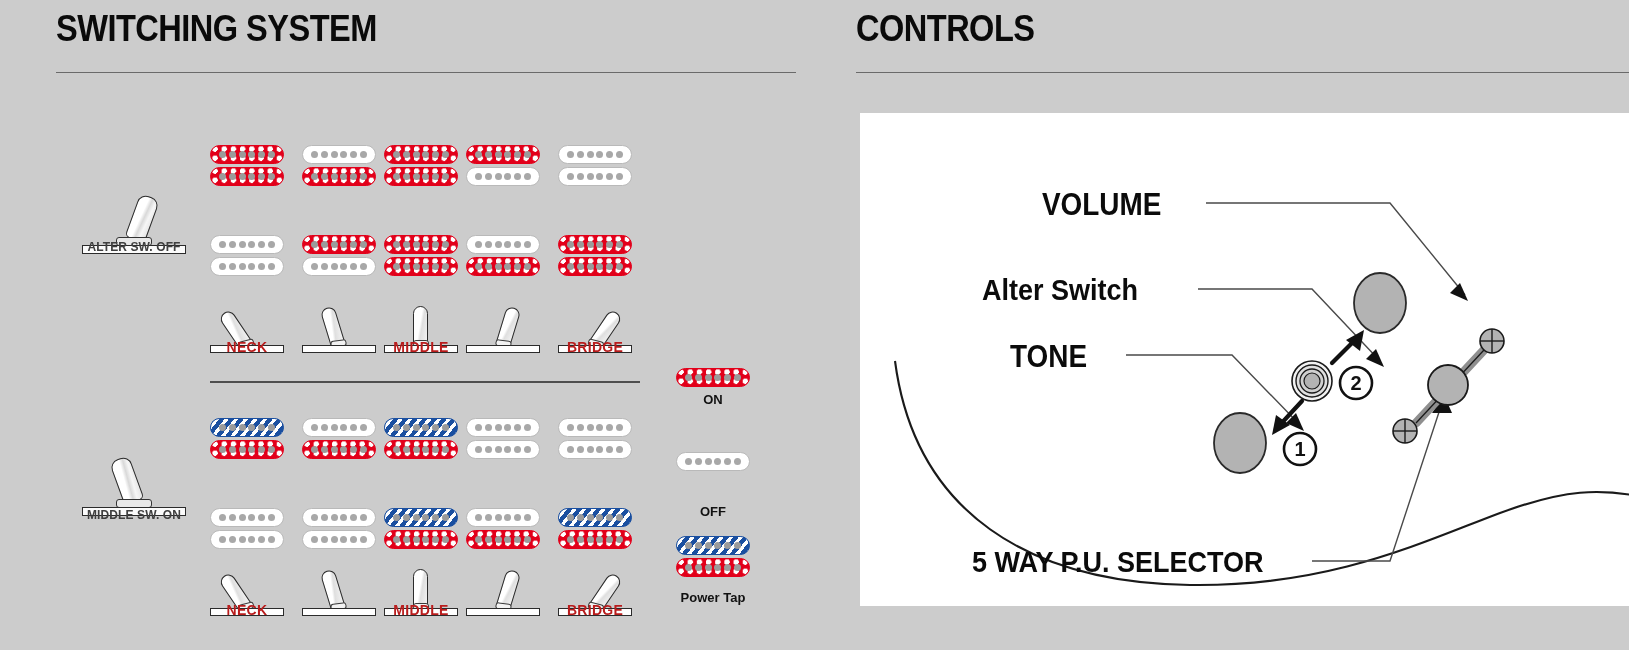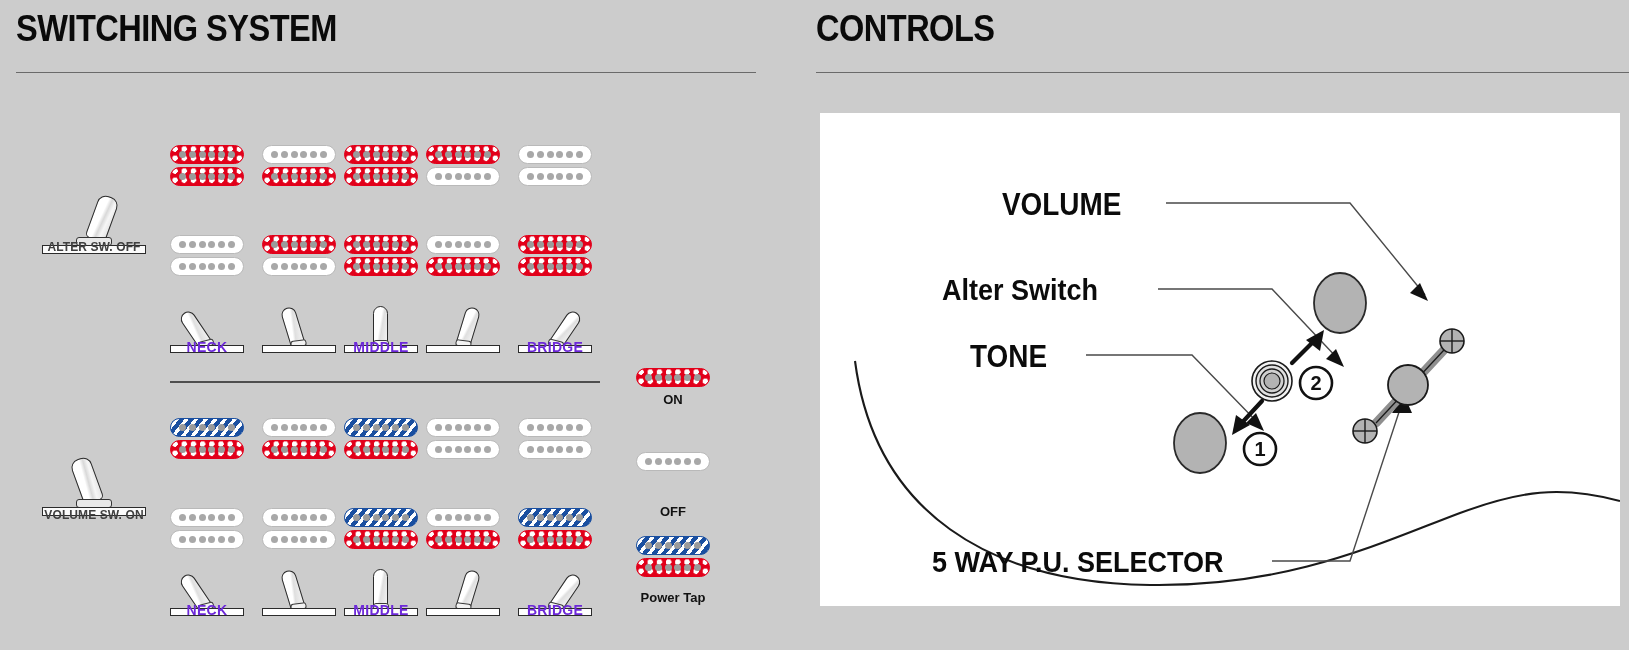--- a/index.html
+++ b/index.html
@@ -6,21 +6,21 @@
   html, body {
     margin: 0; padding: 0;
     width: 1629px; height: 650px;
     background: #cccccc;
     font-family: "Liberation Sans", sans-serif;
     overflow: hidden;
   }
   #page { position: relative; width: 1629px; height: 650px; background: #cccccc; }
 
   
-  .panel { position: absolute; top: 0; height: 650px; }
+  .panel { position: absolute; top: 0; height: 650px; margin-left: 40px; }
   #panel-switching { left: 0; width: 800px; }
   #panel-controls  { left: 810px; width: 819px; }
 
   .panel-title {
     position: absolute;
     font-size: 37px;
     font-weight: bold;
     letter-spacing: -0.6px;
     color: #0a0a0a;
     font-family: "Liberation Sans", sans-serif;
@@ -145,21 +145,21 @@
     color: #404040;
     letter-spacing: 0.1px;
     white-space: nowrap;
     text-align: center;
     font-family: "Liberation Sans", sans-serif;
   }
   .pos-label {
     position: absolute;
     font-size: 14px;
     font-weight: bold;
-    color: #6d28d9;
+    color: #b91c1c;
     letter-spacing: 0.3px;
     white-space: nowrap;
     text-align: center;
     width: 74px;
     font-family: "Liberation Sans", sans-serif;
   }
   .legend-label {
     position: absolute;
     font-size: 13px;
     font-weight: bold;
@@ -206,21 +206,21 @@
       <div class="nut"></div>
       <div class="plate"></div>
     </div>
     <div class="glyph-label" style="left:36px; top:240px; width:116px;">ALTER SW. OFF</div>
 
     <div class="alter-sw" style="left:42px; top:450px;">
       <div class="bat" style="transform:rotate(-20deg);"></div>
       <div class="nut"></div>
       <div class="plate"></div>
     </div>
-    <div class="glyph-label" style="left:36px; top:508px; width:116px;">VOLUME SW. ON</div>
+    <div class="glyph-label" style="left:36px; top:508px; width:116px;">MIDDLE SW. ON</div>
 
     <div id="matrix-alter-off">
         <div class="pickup" style="left: 170px; top: 145px;">
           <div class="coil on">
             <div class="poles">
               <div class="pole"></div>
               <div class="pole"></div>
               <div class="pole"></div>
               <div class="pole"></div>
               <div class="pole"></div>

